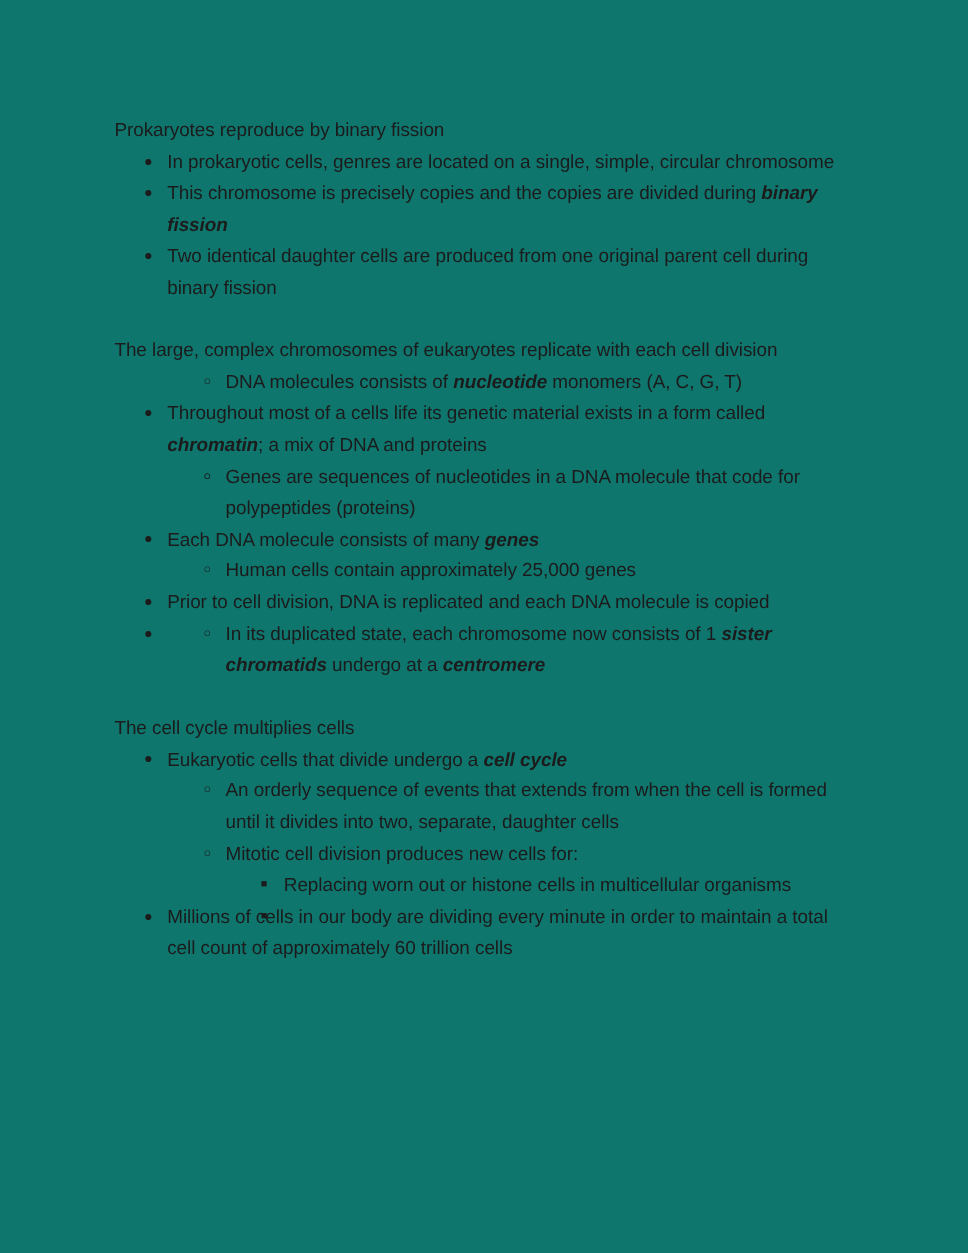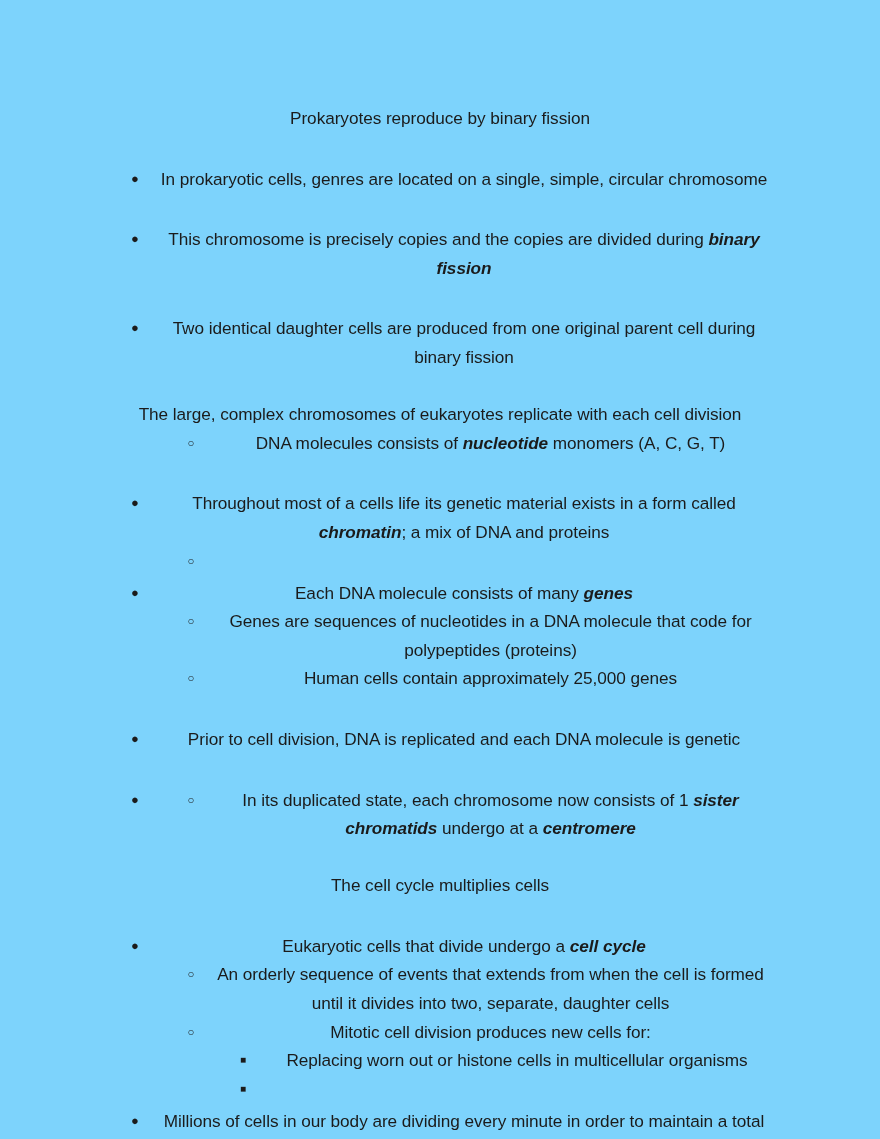--- a/index.html
+++ b/index.html
@@ -13,24 +13,23 @@
     height: 1139px;
     font-family: "Liberation Sans", sans-serif;
     color: #1b1b1b;
     -webkit-font-smoothing: antialiased;
   }
 
   #page {
     position: relative;
     width: 880px;
     height: 1139px;
-    background: #7dd3fc;
+    background: #0f766e;
     box-sizing: border-box;
     padding: 104px 105px 0 104px;
-    text-align: center;
   }
 
   .doc-body {
     width: 672px;
   }
 
   
   .section { margin: 0; }
 
   .heading-line {
@@ -55,21 +54,20 @@
     position: relative;
     font-size: 17.2px;
     line-height: 28.6px;
     letter-spacing: -0.05px;
     color: #1b1b1b;
   }
 
   
   li.l1 {
     padding-left: 48px;
-    margin-top: 32px;
   }
   li.l1 > .marker {
     position: absolute;
     left: 27px;
     top: 0;
     width: 12px;
     line-height: 28.6px;
     text-align: left;
     font-size: 13px;
     color: #1b1b1b;
@@ -127,24 +125,24 @@
           <li class="item l1"><span class="marker marker-dot"></span><span class="txt">Two identical daughter cells are produced from one original parent cell during binary fission</span></li>
         </ul>
       </div>
       <div class="spacer-line"></div>
       <div class="section">
         <div class="heading-line">The large, complex chromosomes of eukaryotes replicate with each cell division</div>
         <ul class="lvl">
           <li class="item l2"><span class="marker marker-ring"></span><span class="txt">DNA molecules consists of </span><b>nucleotide</b><span class="txt"> monomers (A, C, G, T)</span></li>
           <li class="item l1"><span class="marker marker-dot"></span><span class="txt">Throughout most of a cells life its genetic material exists in a form called </span><b>chromatin</b><span class="txt">; a mix of DNA and proteins</span></li>
           <li class="item l2"><span class="marker marker-ring"></span></li>
+          <li class="item l2"><span class="marker marker-ring"></span><span class="txt">Genes are sequences of nucleotides in a DNA molecule that code for polypeptides (proteins)</span></li>
           <li class="item l1"><span class="marker marker-dot"></span><span class="txt">Each DNA molecule consists of many </span><b>genes</b></li>
-          <li class="item l2"><span class="marker marker-ring"></span><span class="txt">Genes are sequences of nucleotides in a DNA molecule that code for polypeptides (proteins)</span></li>
           <li class="item l2"><span class="marker marker-ring"></span><span class="txt">Human cells contain approximately 25,000 genes</span></li>
-          <li class="item l1"><span class="marker marker-dot"></span><span class="txt">Prior to cell division, DNA is replicated and each DNA molecule is genetic</span></li>
+          <li class="item l1"><span class="marker marker-dot"></span><span class="txt">Prior to cell division, DNA is replicated and each DNA molecule is copied</span></li>
           <li class="item l1"><span class="marker marker-dot"></span></li>
           <li class="item l2"><span class="marker marker-ring"></span><span class="txt">In its duplicated state, each chromosome now consists of 1 </span><b>sister chromatids</b><span class="txt"> undergo at a </span><b>centromere</b></li>
         </ul>
       </div>
       <div class="spacer-line"></div>
       <div class="section">
         <div class="heading-line">The cell cycle multiplies cells</div>
         <ul class="lvl">
           <li class="item l1"><span class="marker marker-dot"></span><span class="txt">Eukaryotic cells that divide undergo a </span><b>cell cycle</b></li>
           <li class="item l2"><span class="marker marker-ring"></span><span class="txt">An orderly sequence of events that extends from when the cell is formed until it divides into two, separate, daughter cells</span></li>

